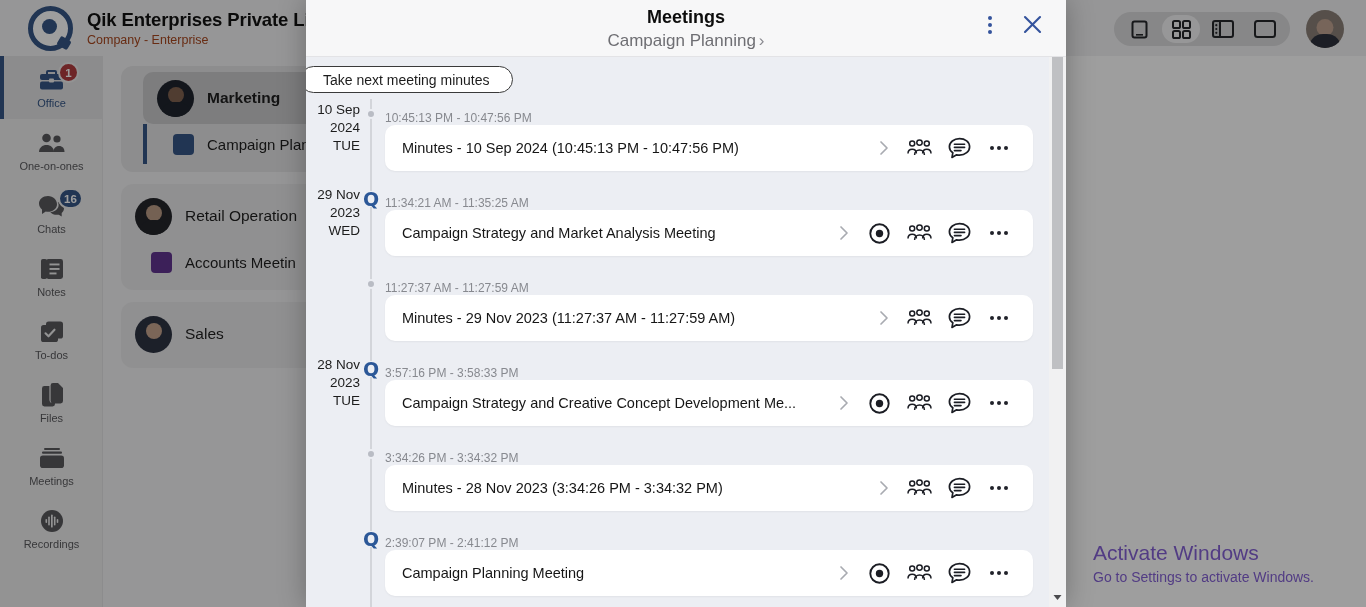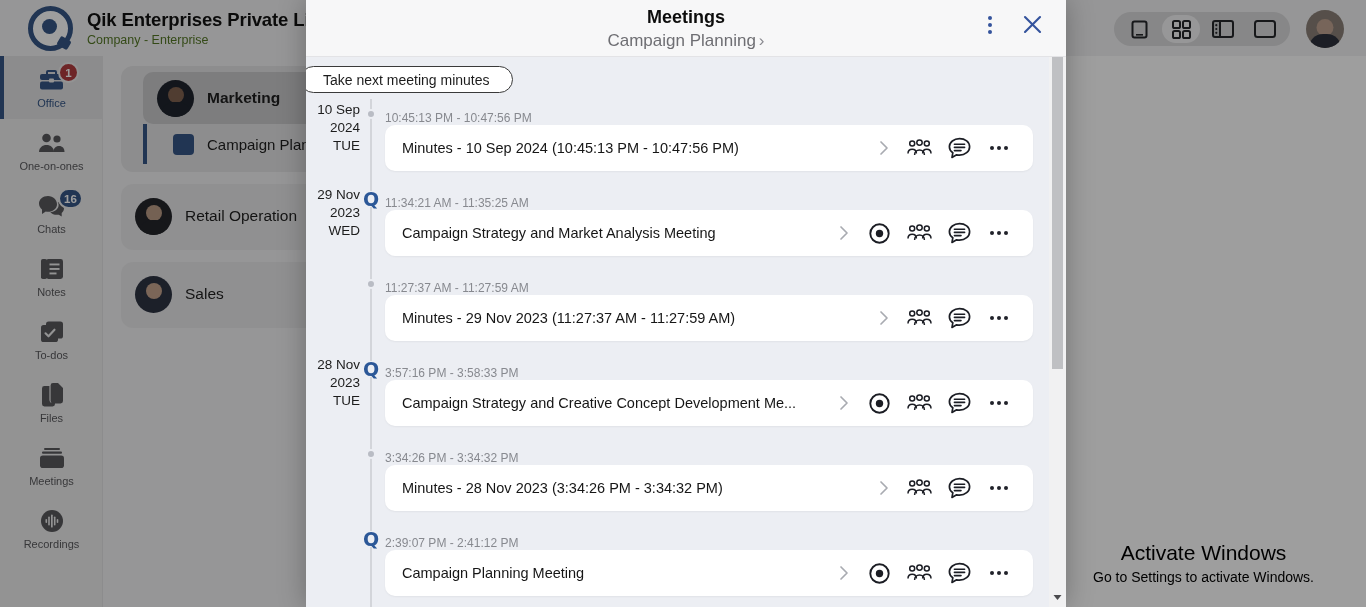--- a/index.html
+++ b/index.html
@@ -40,21 +40,21 @@
     right: -2px; bottom: -2px; width: 12px; height: 10px;
     background: #2b5797;
     transform: rotate(30deg);
     border-radius: 2px;
   }
   #company-text { margin-left: 14px; }
   #company-name {
     font-size: 18.5px; font-weight: bold; color: #121212; letter-spacing: -0.1px;
     white-space: nowrap;
   }
-  #company-sub { font-size: 12.5px; color: #4d7c0f; margin-top: 2px; }
+  #company-sub { font-size: 12.5px; color: #c2410c; margin-top: 2px; }
 
   
   #view-toggles {
     position: absolute; right: 76px; top: 12px;
     height: 34px; padding: 0 6px;
     background: #d9d9dc; border-radius: 17px;
     display: flex; align-items: center; gap: 4px;
   }
   .view-btn {
     width: 38px; height: 28px; border-radius: 14px;
@@ -152,21 +152,21 @@
   .ws-swatch {
     width: 21px; height: 21px; border-radius: 4px; flex: 0 0 auto;
   }
   .ws-child-name {
     margin-left: 13px; font-size: 15px; color: #1f1f1f; white-space: nowrap;
   }
 
   
   #watermark {
     position: absolute; right: 52px; bottom: 22px;
-    text-align: center; color: #000000; pointer-events: none;
+    text-align: left; color: #8b5cf6; pointer-events: none;
   }
   #wm-title { font-size: 21px; }
   #wm-sub { font-size: 14px; margin-top: 4px; }
 
   
   #modal {
     position: absolute; left: 306px; top: 0; width: 760px; height: 607px;
     background: #eceef3;
     box-shadow: 0 0 26px rgba(0,0,0,0.28);
     overflow: hidden;
@@ -434,20 +434,24 @@
         </div>
       </div>
       <div class="ws-group">
         <div class="ws-head">
           <div class="ws-avatar" style="background: rgb(35, 37, 44);">
             <div class="ph-face" style="background:#c49a7d"></div>
             <div class="ph-body" style="background:#23252c"></div>
           </div>
           <div class="ws-name">Retail Operation</div>
         </div>
+        <div class="ws-child">
+          <div class="ws-swatch" style="background: rgb(107, 47, 168);"></div>
+          <div class="ws-child-name">Accounts Meetin</div>
+        </div>
       </div>
       <div class="ws-group">
         <div class="ws-head">
           <div class="ws-avatar" style="background: rgb(43, 51, 72);">
             <div class="ph-face" style="background:#cfa384"></div>
           </div>
           <div class="ws-name">Sales</div>
         </div>
       </div>
     </div>

